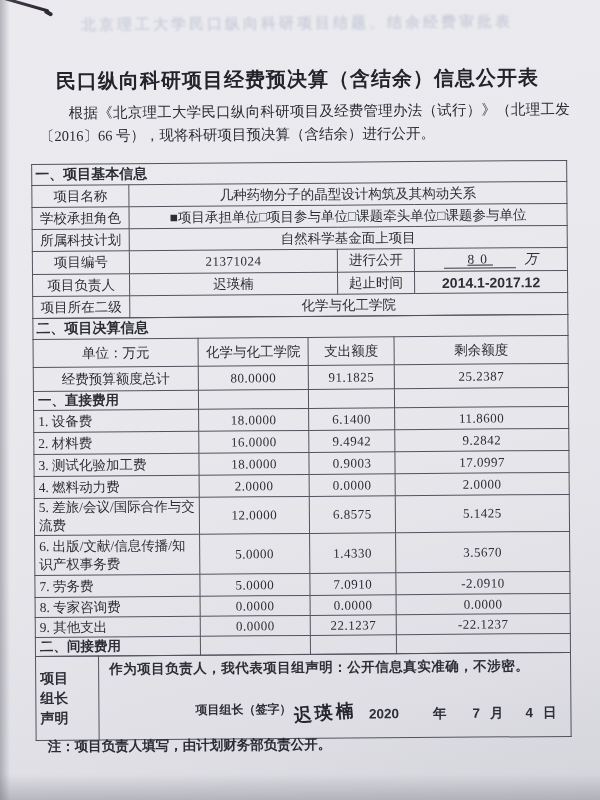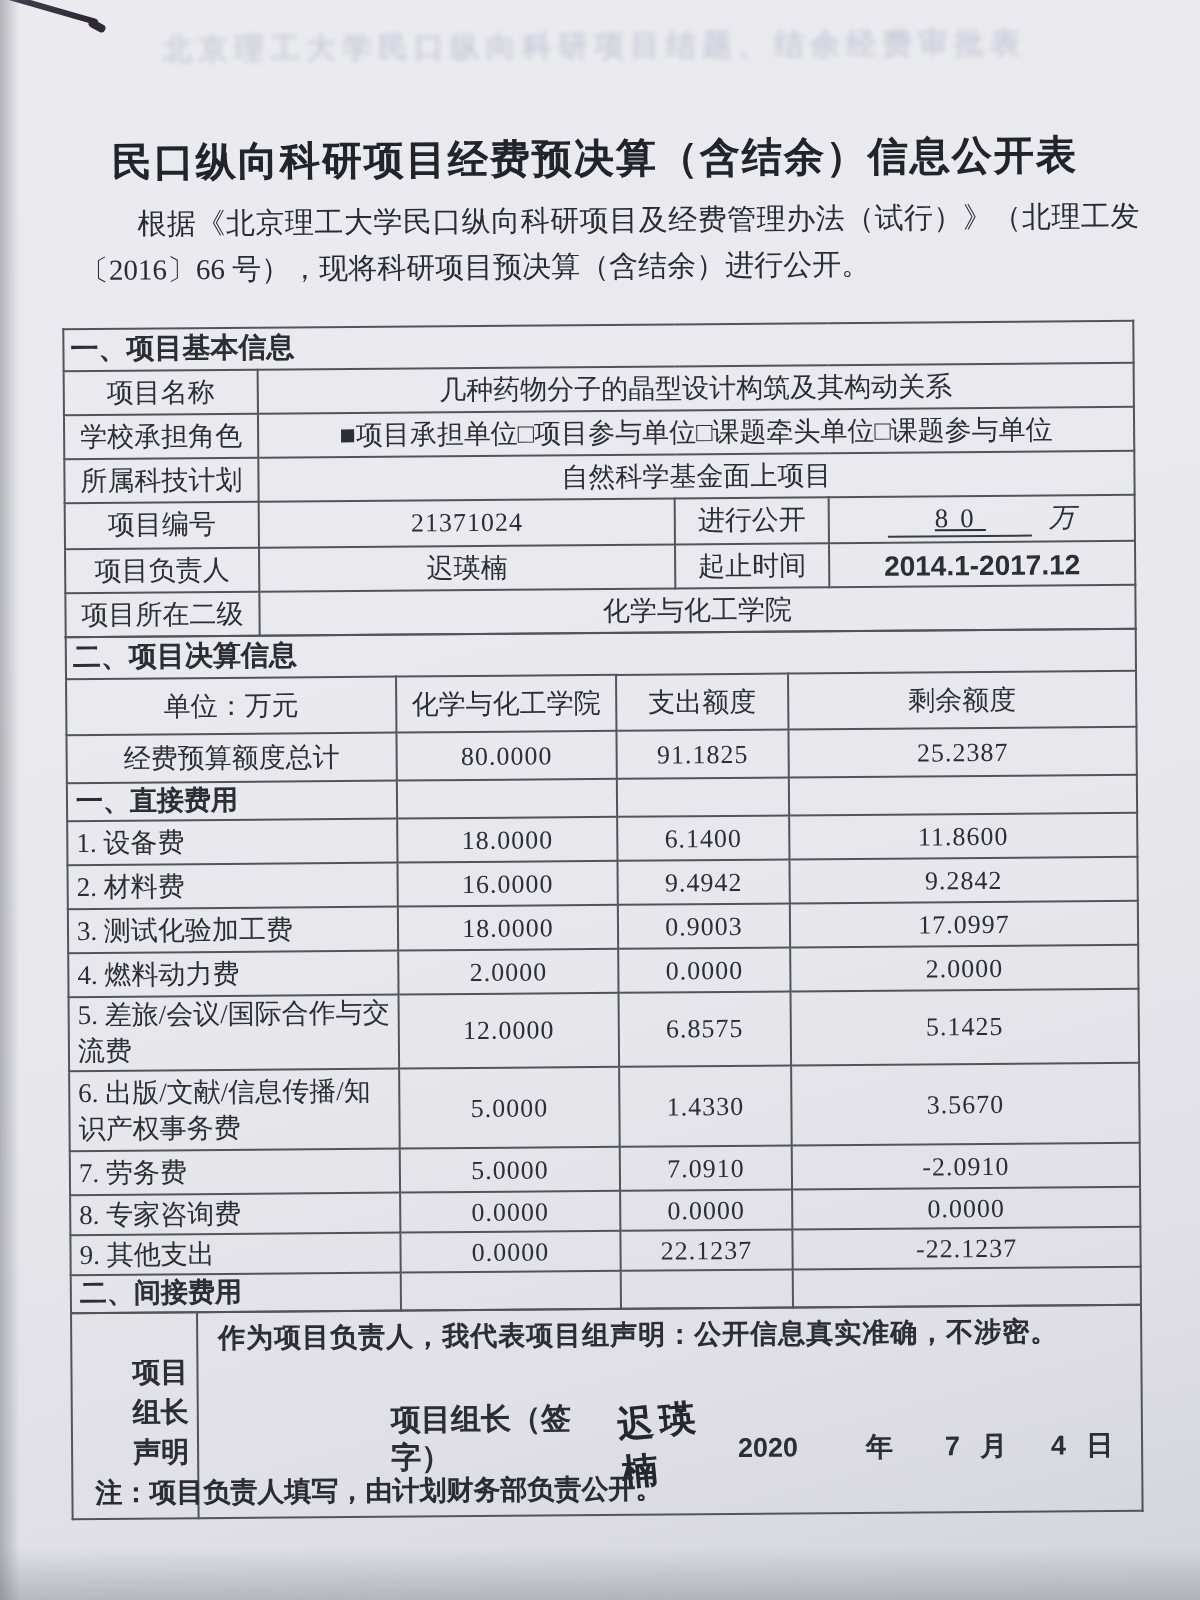--- a/index.html
+++ b/index.html
@@ -32,25 +32,25 @@
   .ctr{text-align:center;}
   .num{text-align:center;font-size:13px;letter-spacing:.5px;}
   .left{text-align:left;}
   .h22{height:22px;} .h23{height:23px;} .h24{height:24px;} .h28{height:28px;}
   .h17{height:17px;} .h34{height:34px;} .h40{height:40px;} .h20{height:20px;}
   .funds-val{display:inline-block;min-width:64px;border-bottom:1px solid #3a3a44;
     text-align:center;letter-spacing:6px;padding:0 4px;text-decoration:underline;}
   .funds-unit{font-style:italic;margin-left:8px;}
   .period{font-family:"Liberation Sans","DejaVu Sans",sans-serif;font-weight:bold;font-size:14px;}
   .boldrow{font-weight:bold;}
-  .decl-lbl{text-align:right;font-weight:bold;line-height:20px;font-size:14px;}
+  .decl-lbl{text-align:left;font-weight:bold;line-height:20px;font-size:14px;}
   .decl-body{vertical-align:top;padding:4px 8px 14px 10px;}
   .decl-statement{font-size:13.5px;font-weight:600;letter-spacing:.5px;}
   .sign-line{display:flex;align-items:center;margin-top:18px;}
-  .sign-label{font-weight:bold;font-size:15px;margin-left:86px;}
+  .sign-label{font-weight:bold;font-size:12px;margin-left:86px;}
   .signature{font-size:18px;font-weight:600;letter-spacing:3px;color:#262630;
     transform:rotate(-5deg) translateY(3px);display:inline-block;margin-left:2px;}
   .date-group{margin-left:auto;margin-right:6px;display:flex;align-items:baseline;
     font-size:13.5px;font-weight:600;}
   .date-group .dg-num{font-family:"Liberation Sans","DejaVu Sans",sans-serif;font-weight:bold;}
   .dg-y{margin-right:34px;margin-top:12px;} .dg-yu{margin-right:26px;} .dg-m{margin-right:10px;}
   .dg-mu{margin-right:22px;} .dg-d{margin-right:10px;}
   .note{position:absolute;top:736px;left:45px;font-size:13.5px;font-weight:600;color:#2b2b34;}
 </style>
 </head>

